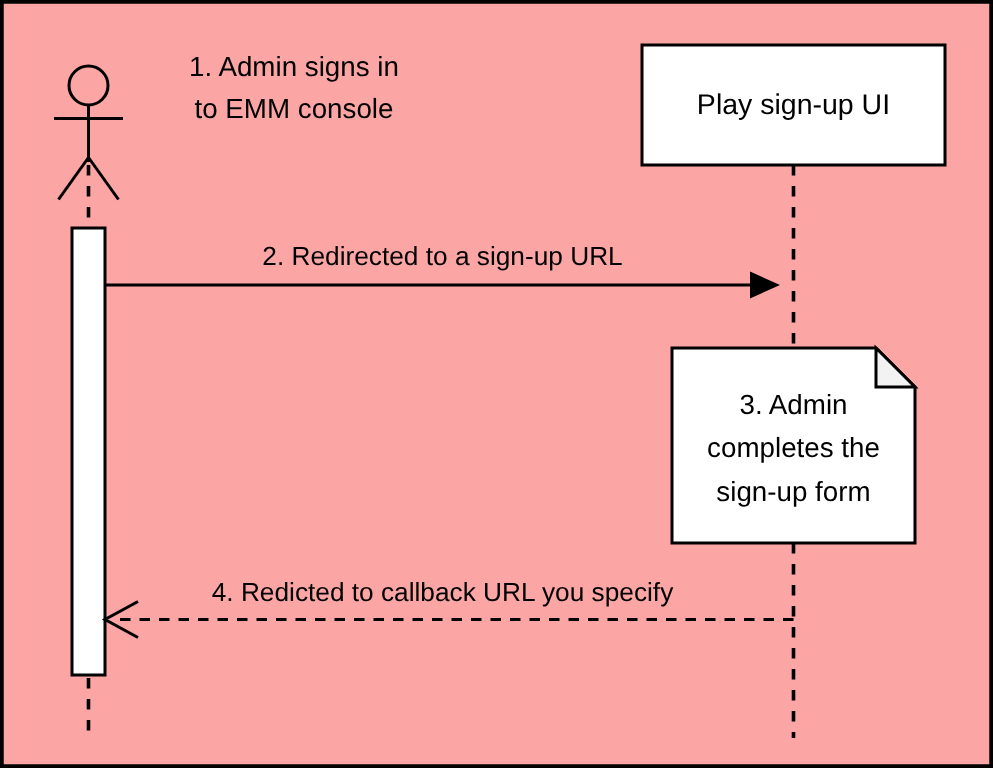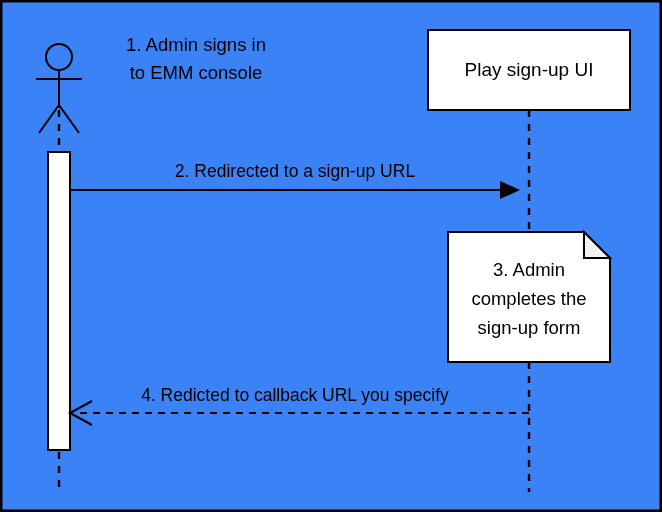--- a/index.html
+++ b/index.html
@@ -7,21 +7,21 @@
     padding: 0;
     background: #ffffff;
   }
   body {
     font-family: "Liberation Sans", sans-serif;
   }
   #diagram-canvas {
     position: relative;
     width: 662px;
     height: 512px;
-    background: #3b82f6;
+    background: #fca5a5;
     box-sizing: border-box;
     overflow: hidden;
   }
   svg#sequence-diagram {
     display: block;
     width: 662px;
     height: 512px;
   }
   .stroke-shape {
     fill: none;

